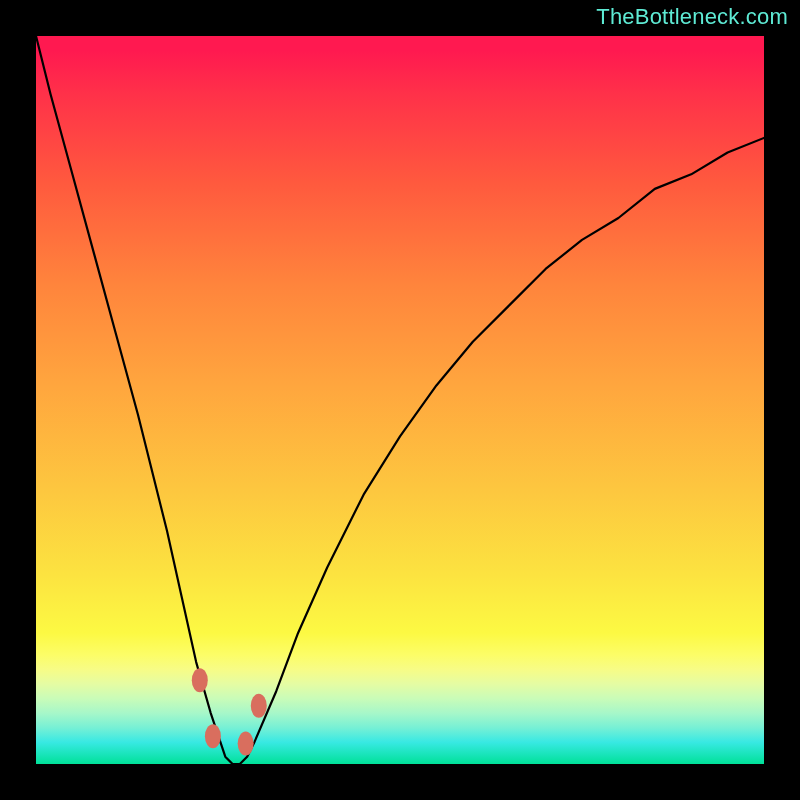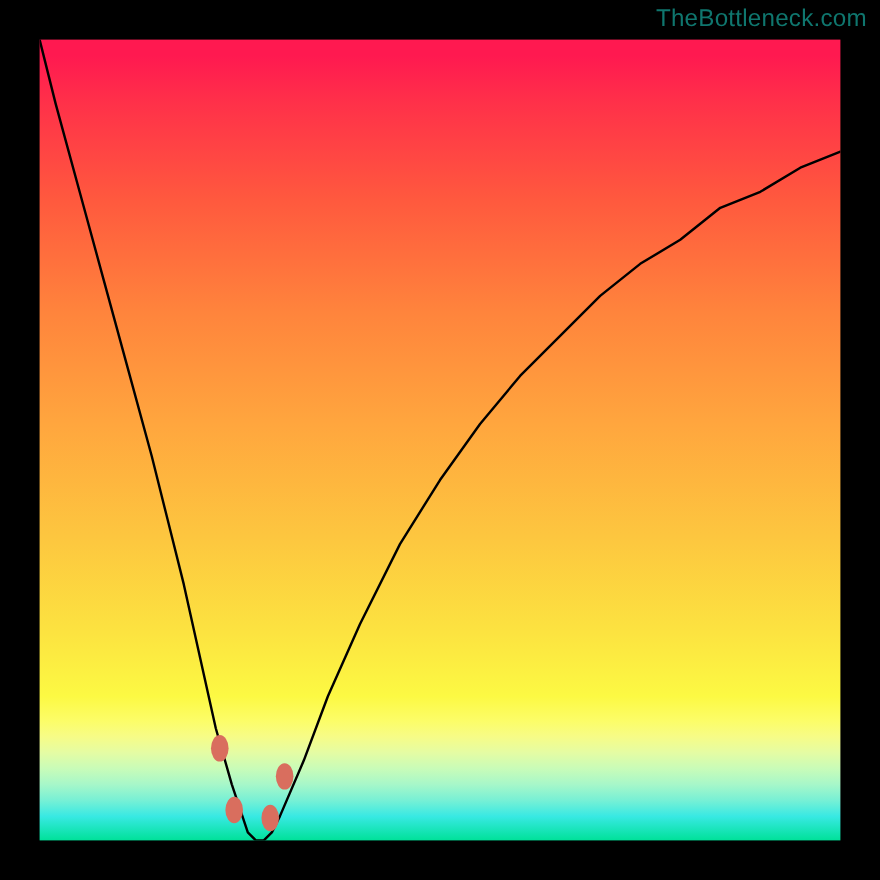--- a/index.html
+++ b/index.html
@@ -58,21 +58,21 @@
   .marker {
     fill: #d96e5e;
     stroke: none;
   }
   .watermark {
     position: absolute;
     right: 12px;
     top: 4px;
     font-family: Arial, Helvetica, sans-serif;
     font-size: 22px;
-    color: #0f766e;
+    color: #5eead4;
     user-select: none;
     letter-spacing: 0.2px;
   }
 </style>
 </head>
 <body>
 
 <div class="outer">
   <div class="plot-area">
     <svg class="curve-svg" viewBox="0 0 728 728">

